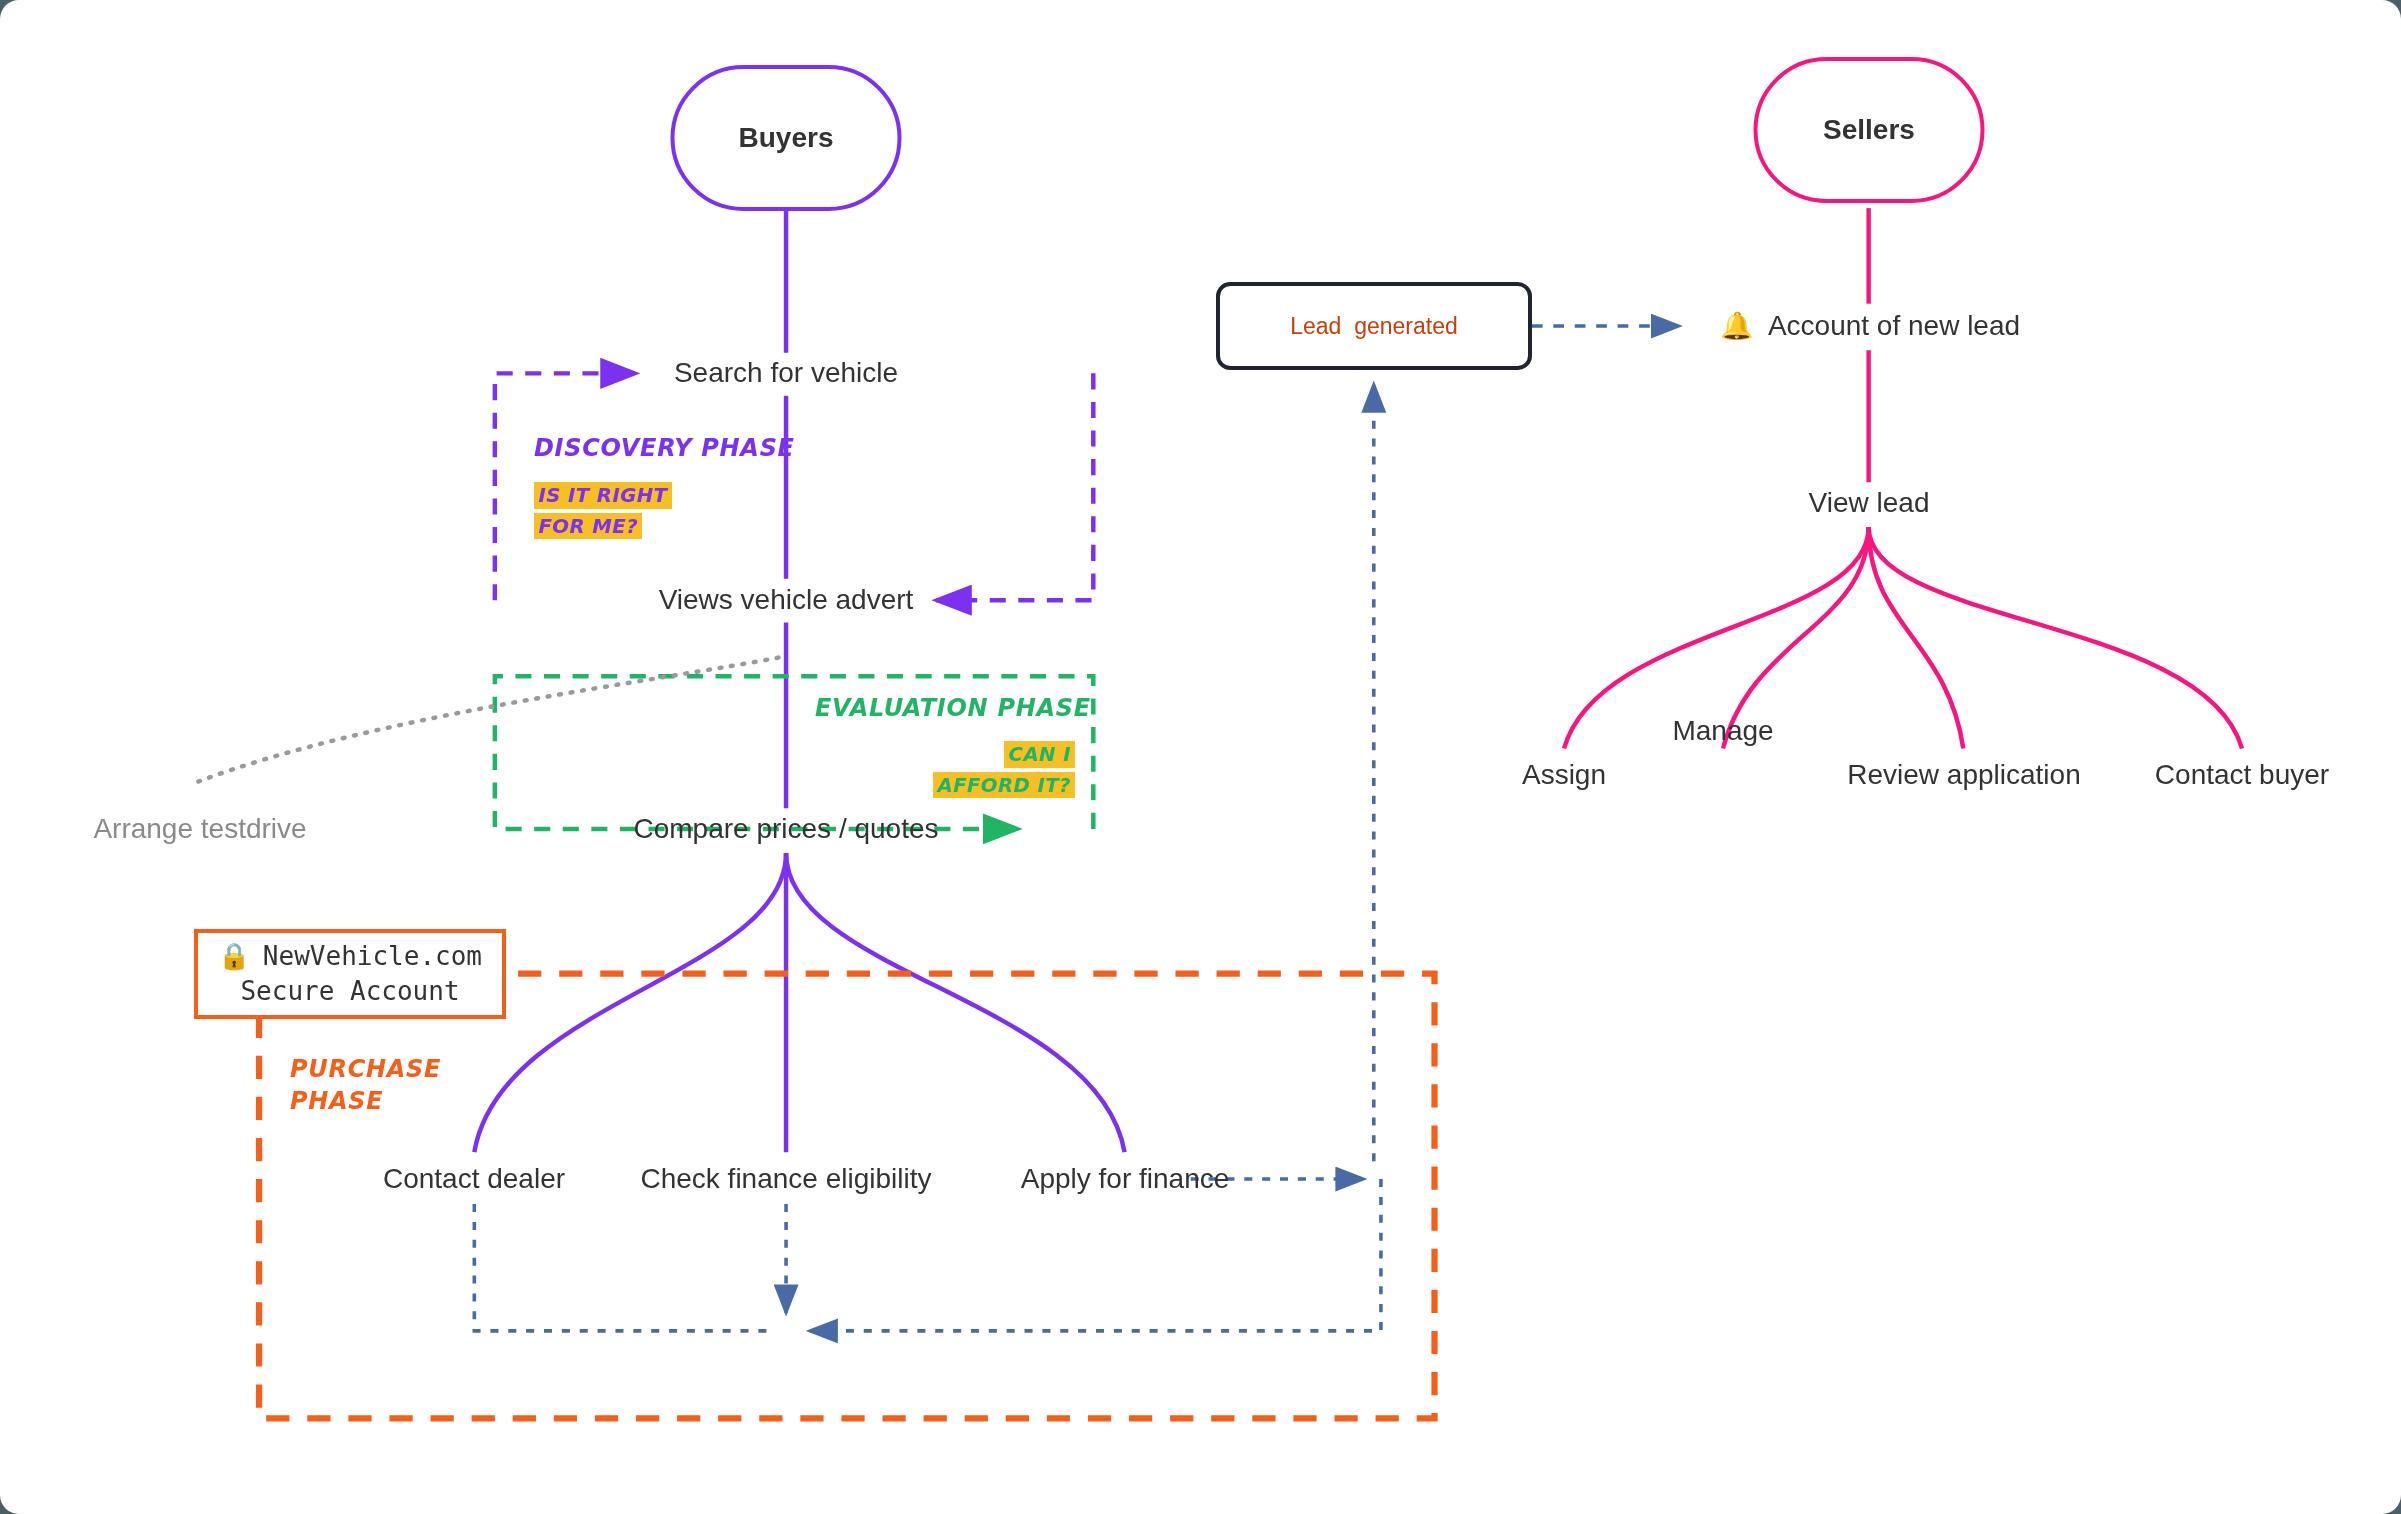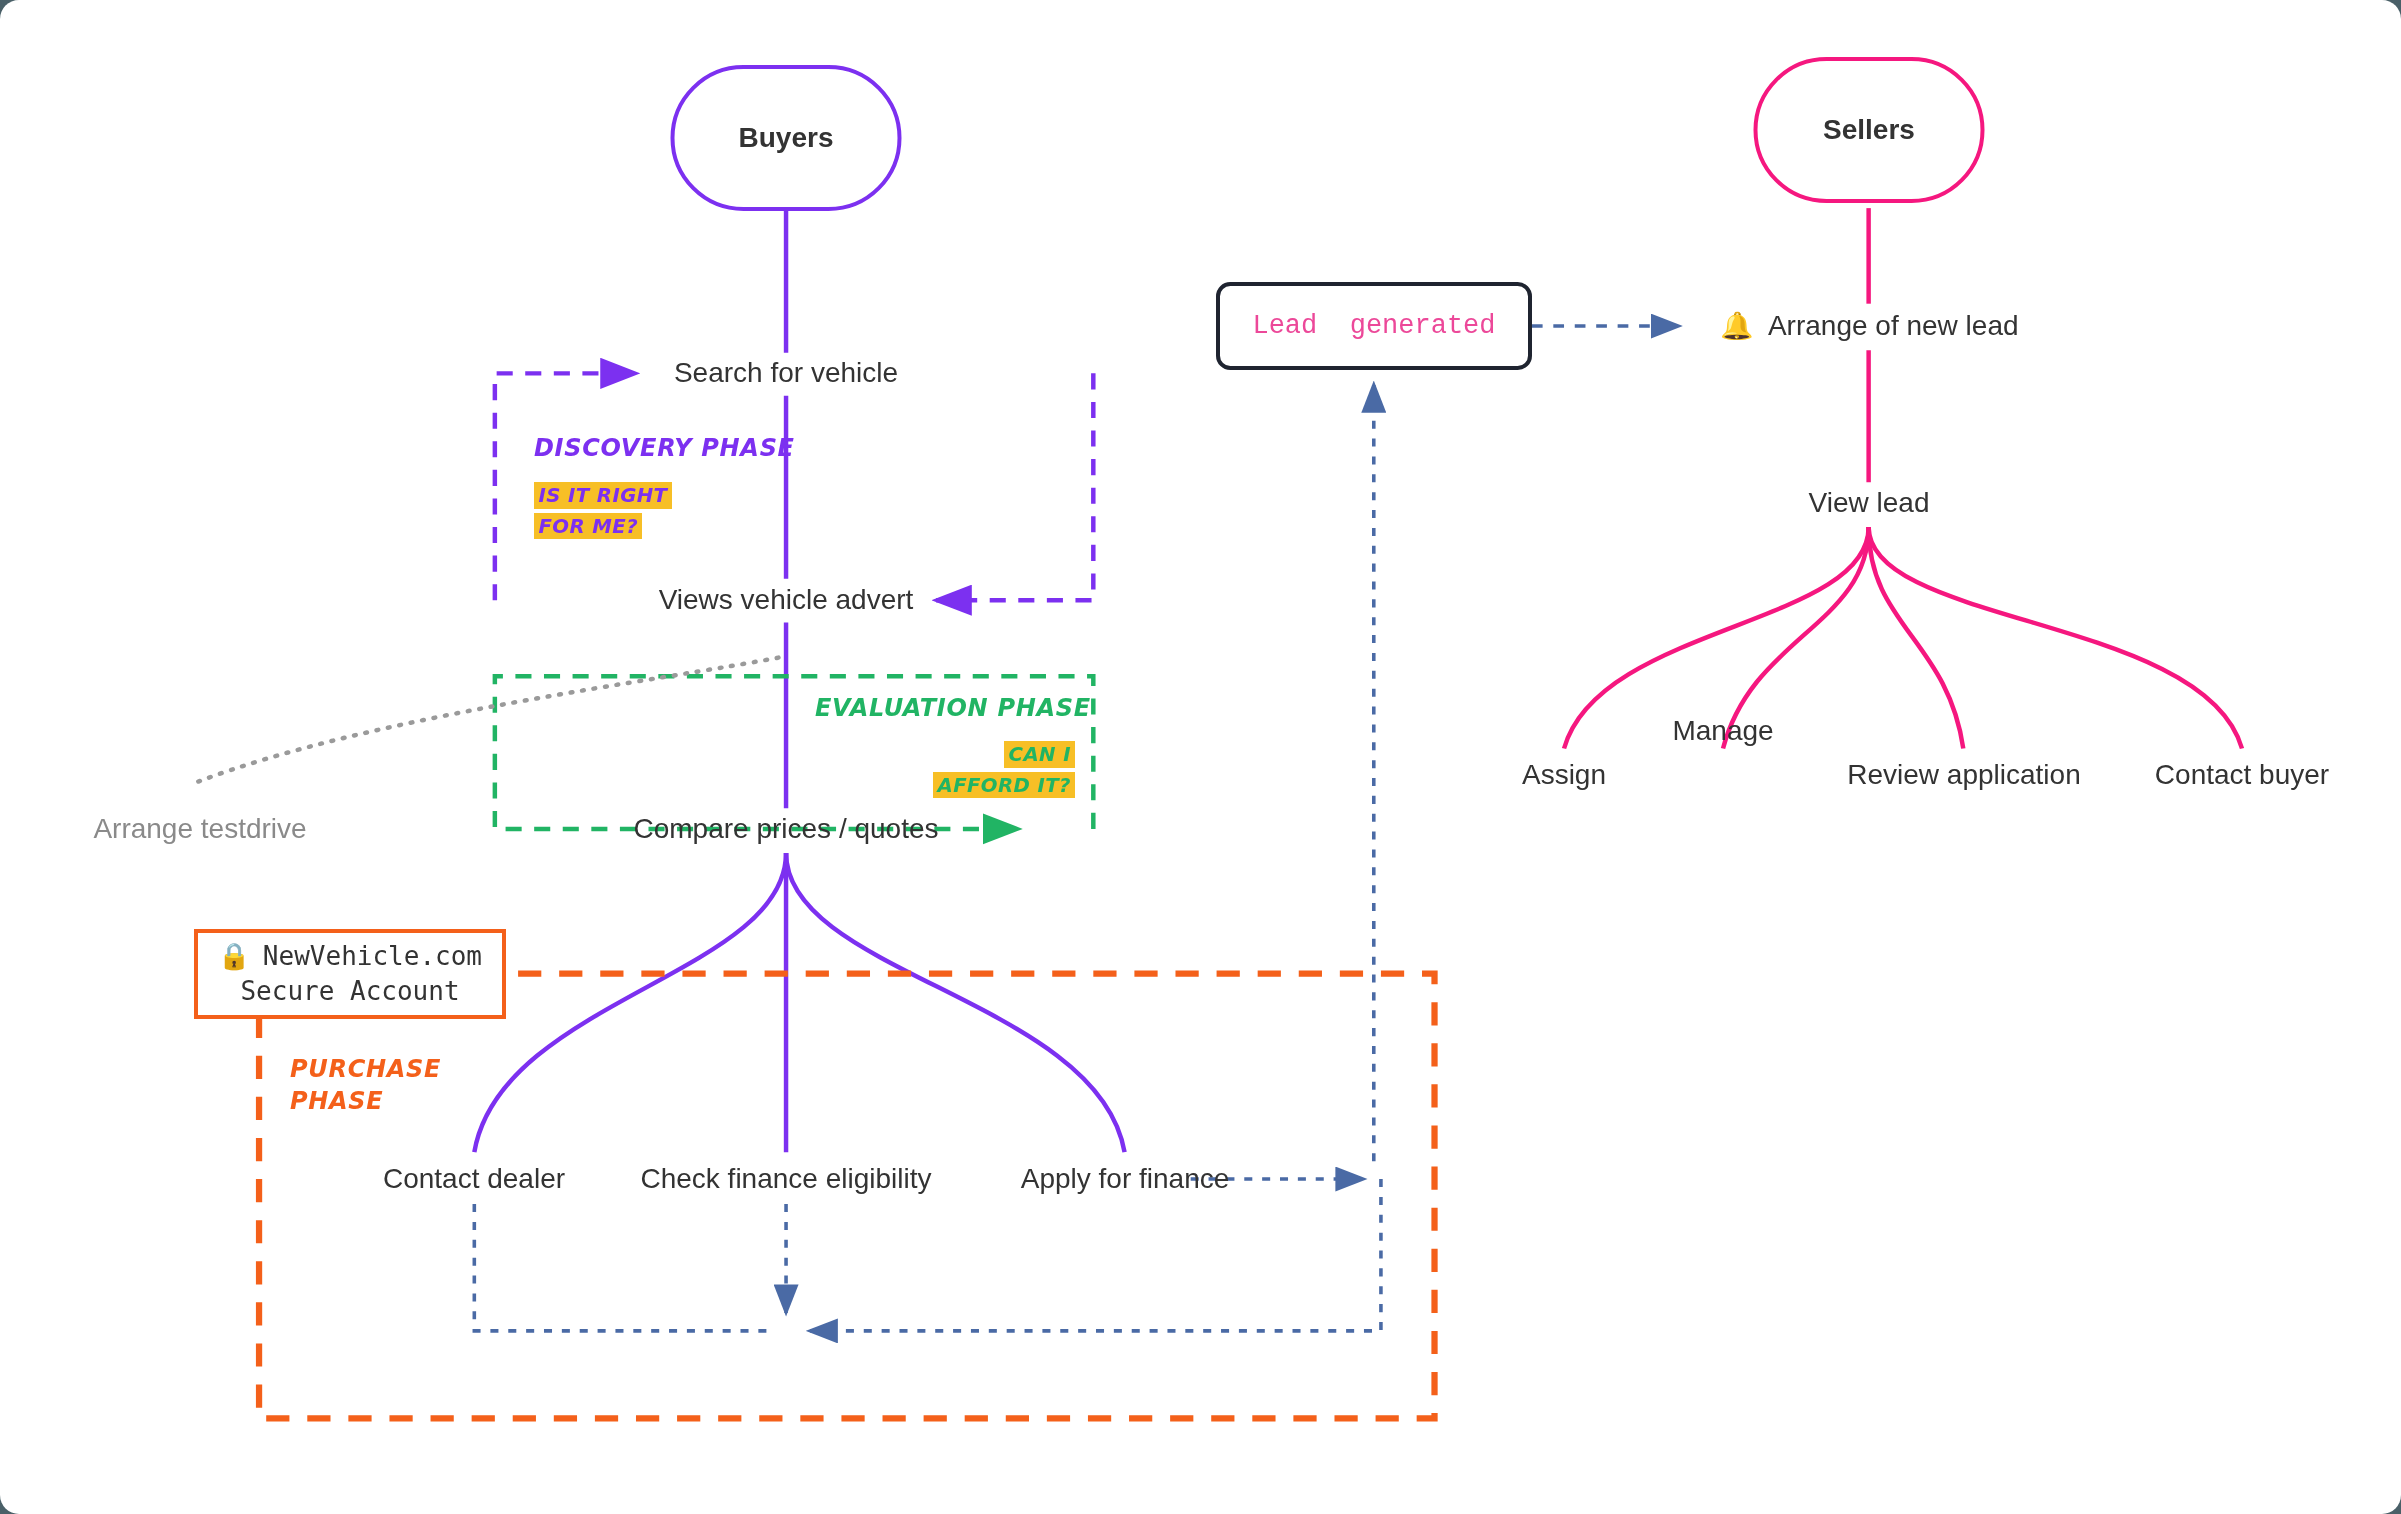--- a/index.html
+++ b/index.html
@@ -57,23 +57,23 @@
 
   .boxnode {
     position: absolute;
     transform: translate(-50%, -50%);
     display: flex;
     align-items: center;
     justify-content: center;
     background: #ffffff;
     border: 4.5px solid #1f2430;
     border-radius: 14.3px;
-    font-family: Liberation Mono, monospace;
-    font-size: 27px;
-    color: #ec4899;
+    font-family: Liberation Sans, sans-serif;
+    font-size: 23px;
+    color: #c2410c;
     white-space: pre;
   }
 
   .secure-box {
     position: absolute;
     transform: translate(-50%, -50%);
     display: flex;
     flex-direction: column;
     align-items: center;
     justify-content: center;
@@ -250,21 +250,21 @@
     </div>
     <div>Secure Account</div>
   </div>
 
   <div class="boxnode" style="left:1374px; top:326px; width:308px; height:80px;">
     <span>Lead  generated</span>
   </div>
 
   <div class="notif" style="left:1720px; top:326px;">
     <span class="bell">🔔</span>
-    <span>Arrange of new lead</span>
+    <span>Account of new lead</span>
   </div>
 
   <div class="node-label" style="left:1869px; top:503px;">View lead</div>
 
   <div class="node-label" style="left:1564px; top:775px;">Assign</div>
 
   <div class="node-label" style="left:1723px; top:731px;">Manage</div>
 
   <div class="node-label" style="left:1964px; top:775px;">Review application</div>
 

